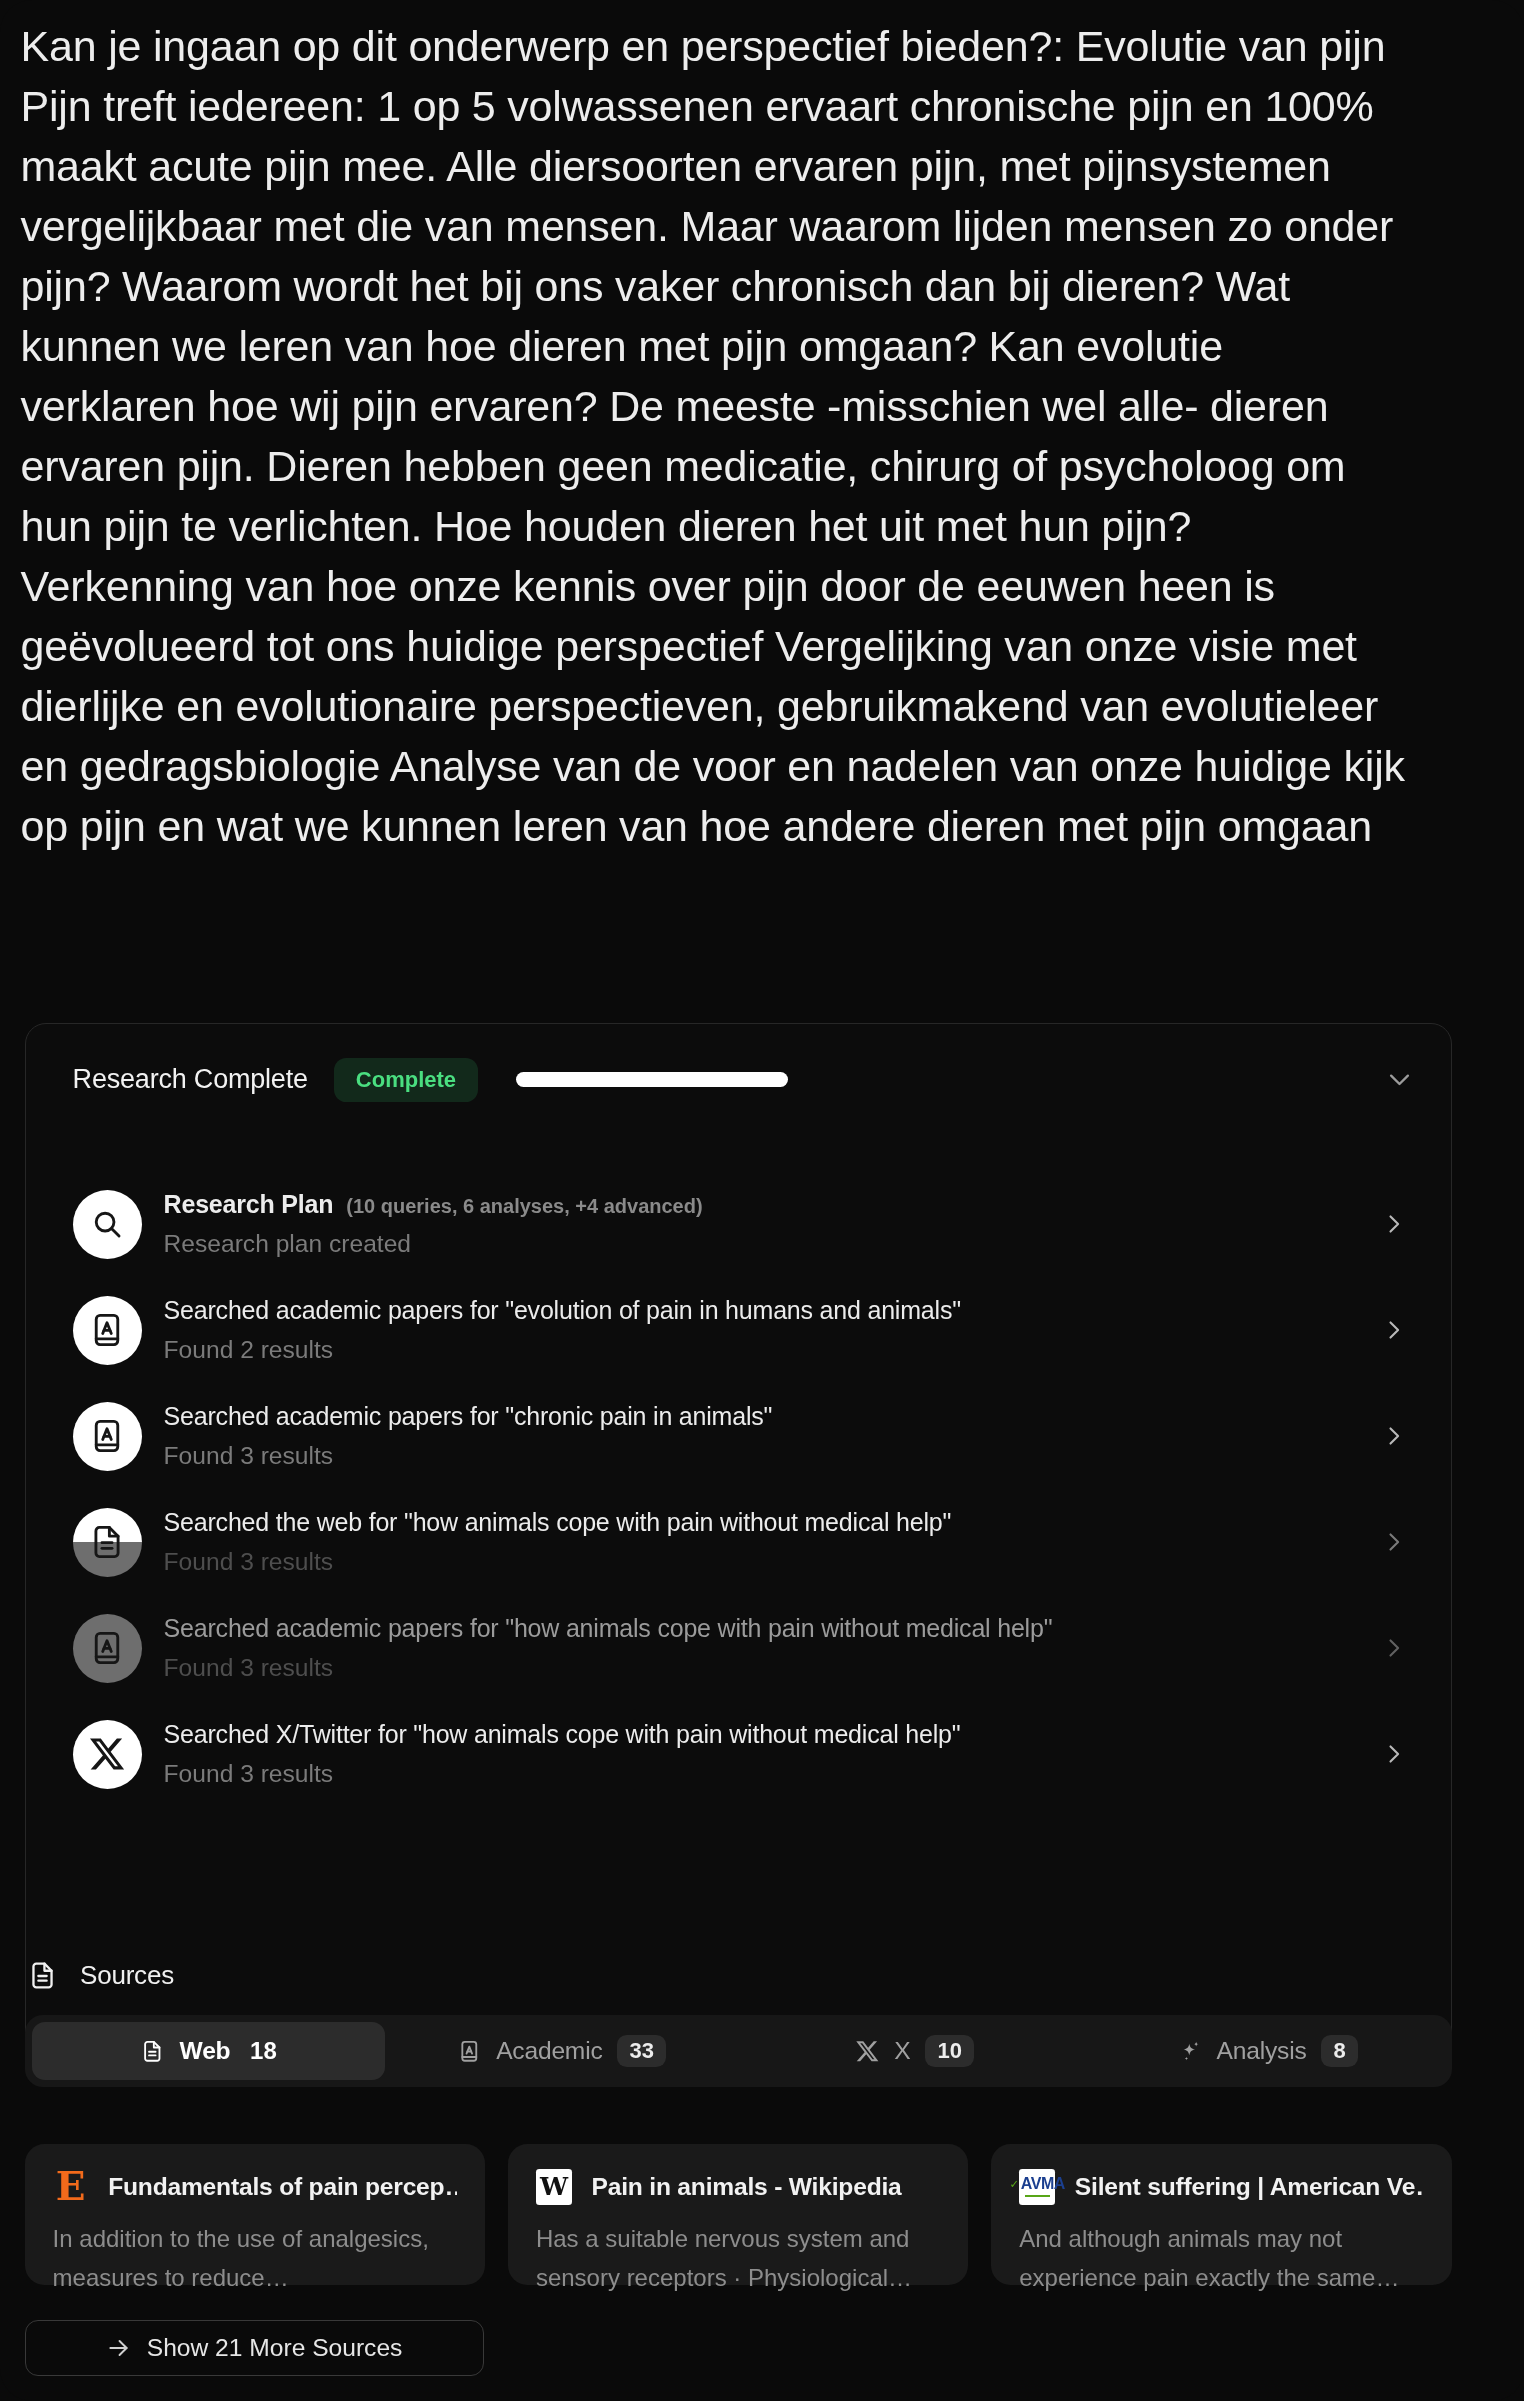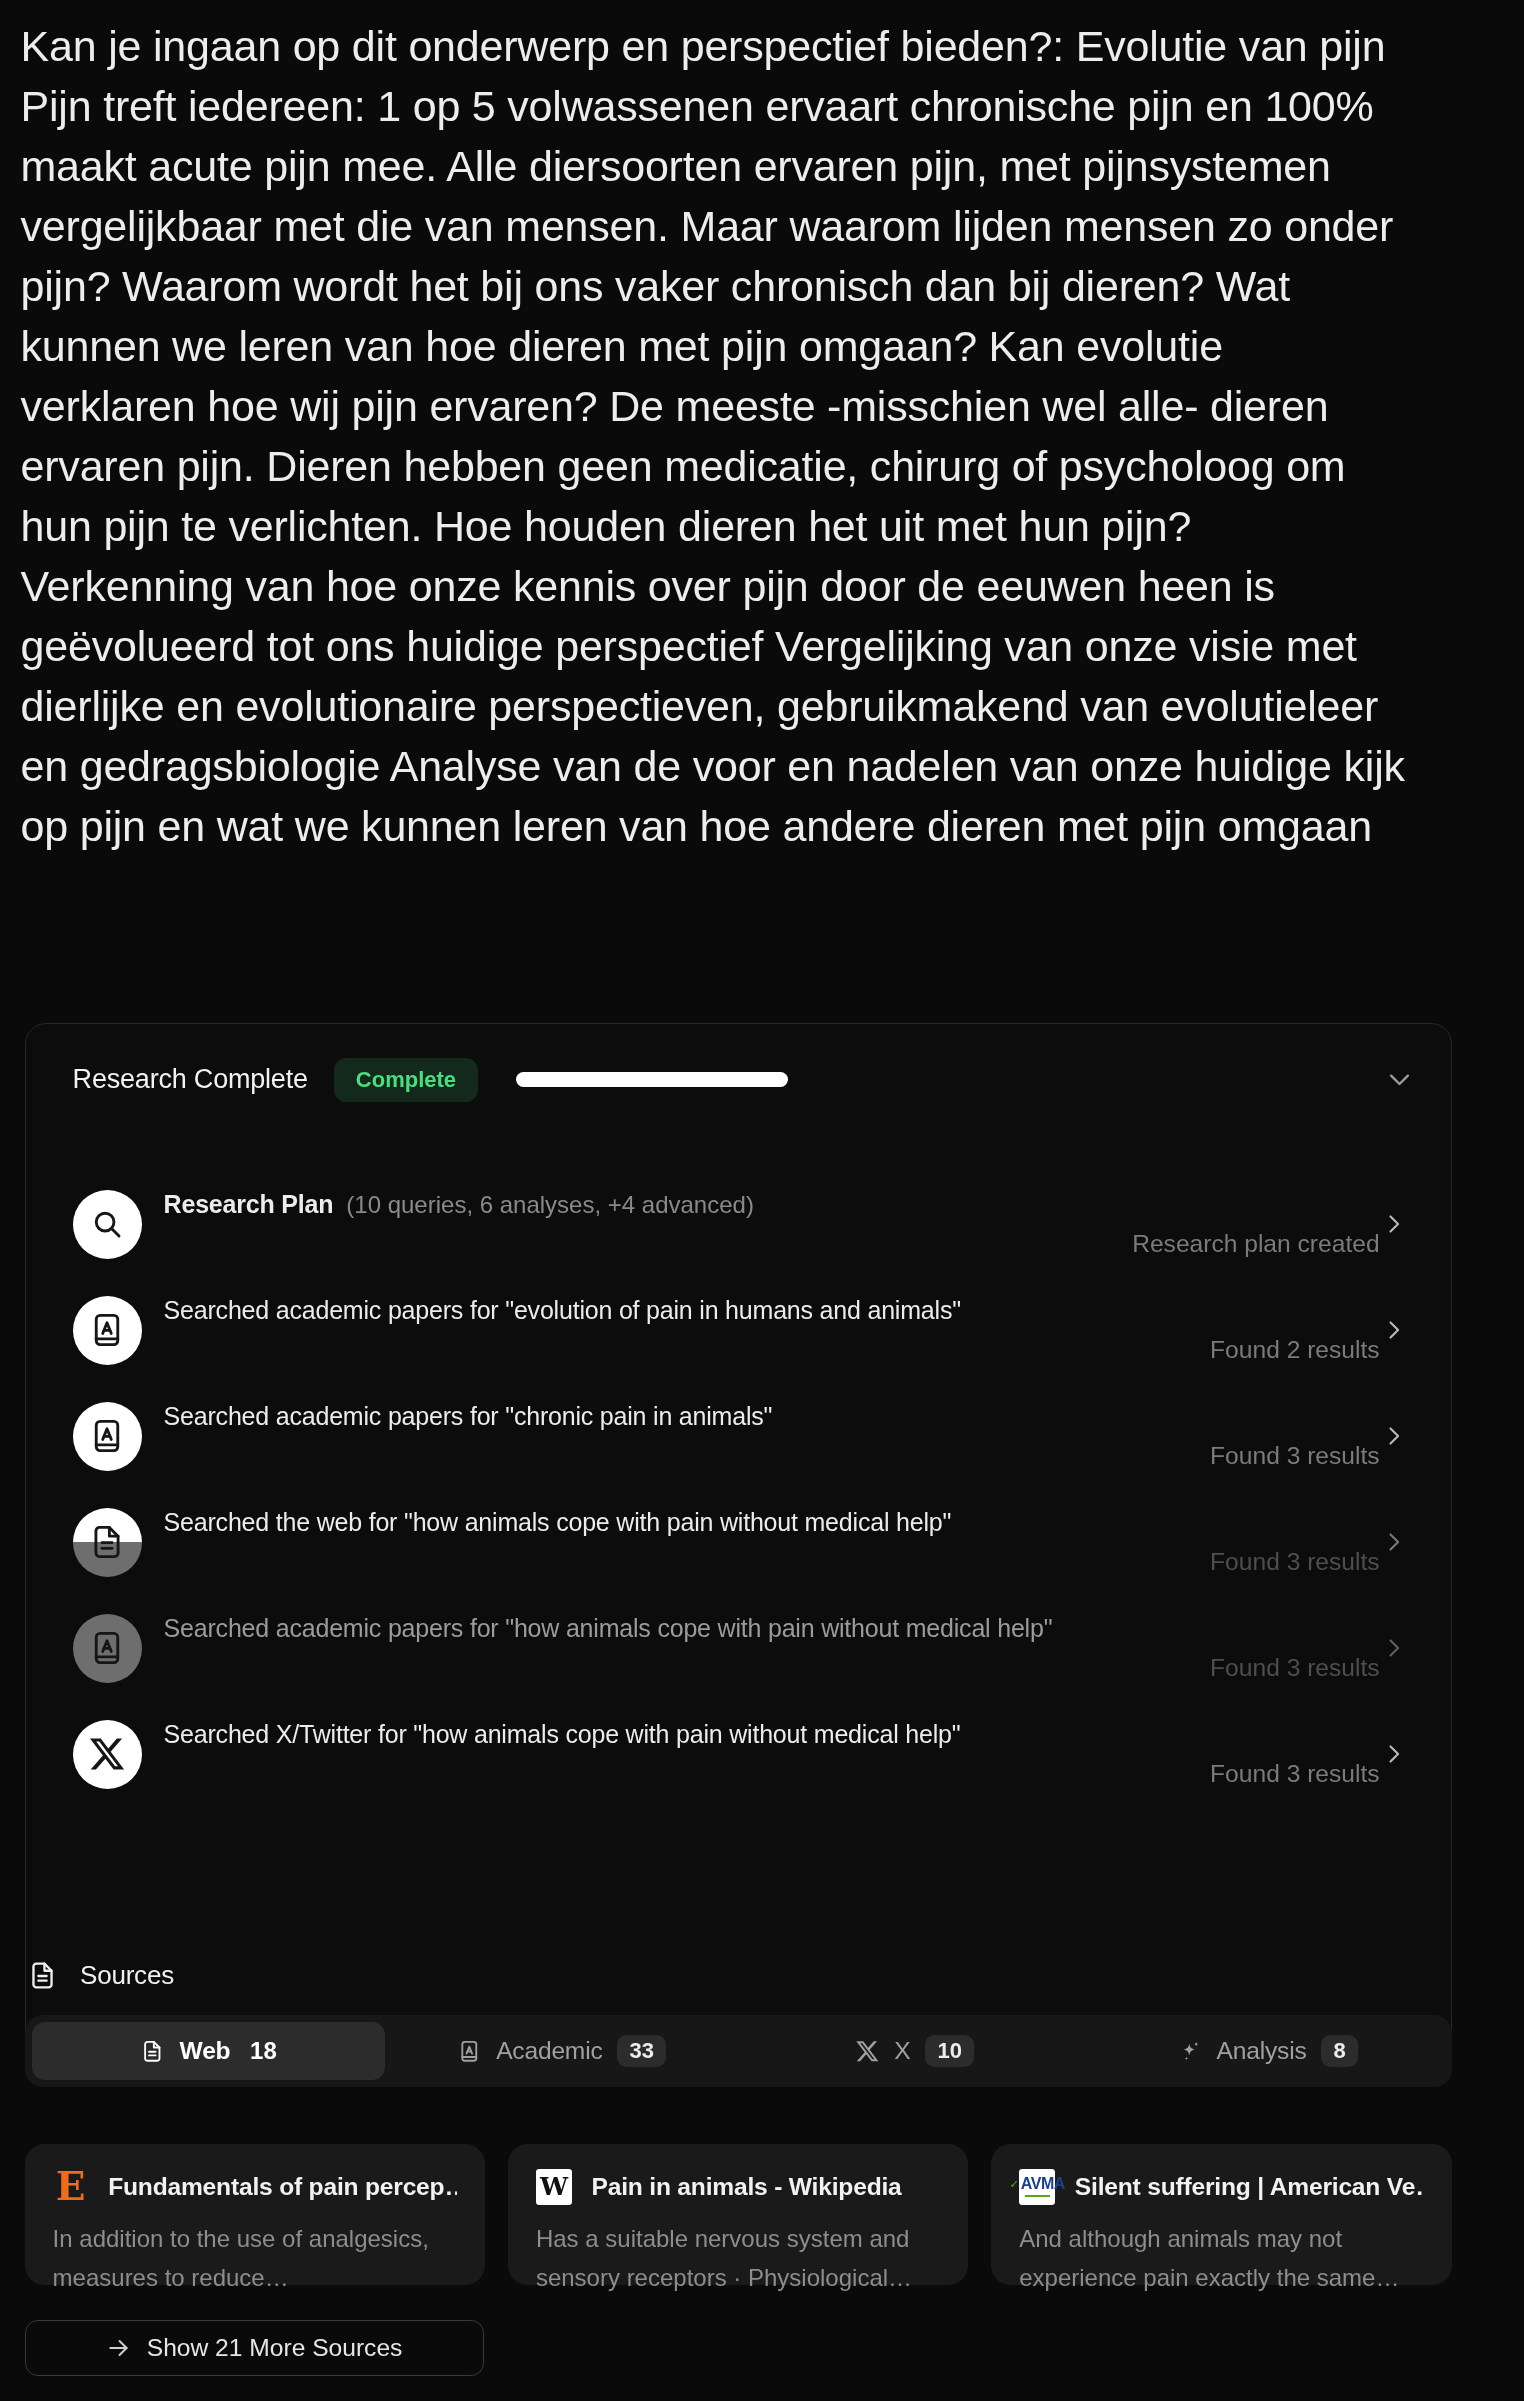--- a/index.html
+++ b/index.html
@@ -19,25 +19,25 @@
   .status-badge{margin-left:26px;padding:9px 22px;border-radius:12.3px;
                 background:#12291b;color:#4ade80;font-size:22px;font-weight:600;}
   .progress{margin-left:38px;width:272px;height:14.7px;border-radius:8.2px;background:#ffffff;}
   .hdr-chev{margin-left:auto;width:31px;height:31px;color:#9c9c9c;}
 
   .rows{position:absolute;top:147px;left:0;right:0;}
   .row{height:106px;display:flex;align-items:center;padding:0 43px 0 47px;cursor:pointer;}
   .row-icon{width:69px;height:69px;border-radius:50%;background:#ffffff;flex:none;
             display:flex;align-items:center;justify-content:center;}
   .row-icon svg{width:38px;height:38px;color:#161616;}
-  .row-text{margin-left:22px;flex:1;min-width:0;text-align:right;}
+  .row-text{margin-left:22px;flex:1;min-width:0;}
   .row-title-line{display:flex;align-items:baseline;}
   .row-title{font-size:25px;font-weight:500;color:#ececec;letter-spacing:-0.2px;white-space:nowrap;}
   .row-plan .row-title{font-weight:700;}
-  .row-meta{font-size:24px;color:#8a8a8a;margin-left:13px;font-weight:400;white-space:nowrap;}
+  .row-meta{font-size:20px;color:#8a8a8a;margin-left:13px;font-weight:700;white-space:nowrap;}
   .row-sub{font-size:24.6px;color:#7b7b7b;margin-top:10.6px;}
   .chev{width:28px;height:28px;color:#b9b9b9;flex:none;}
 
   
   .fade-half .row-icon{background:linear-gradient(180deg,#ffffff 0 50%,#6e6e6e 50% 100%);}
   .fade-half .row-sub{color:#4e4e4e;}
   .fade-half .chev{color:#7a7a7a;}
   .fade .row-icon{background:#6e6e6e;}
   .fade .row-title{color:#9b9b9b;}
   .fade .row-sub{color:#4e4e4e;}

